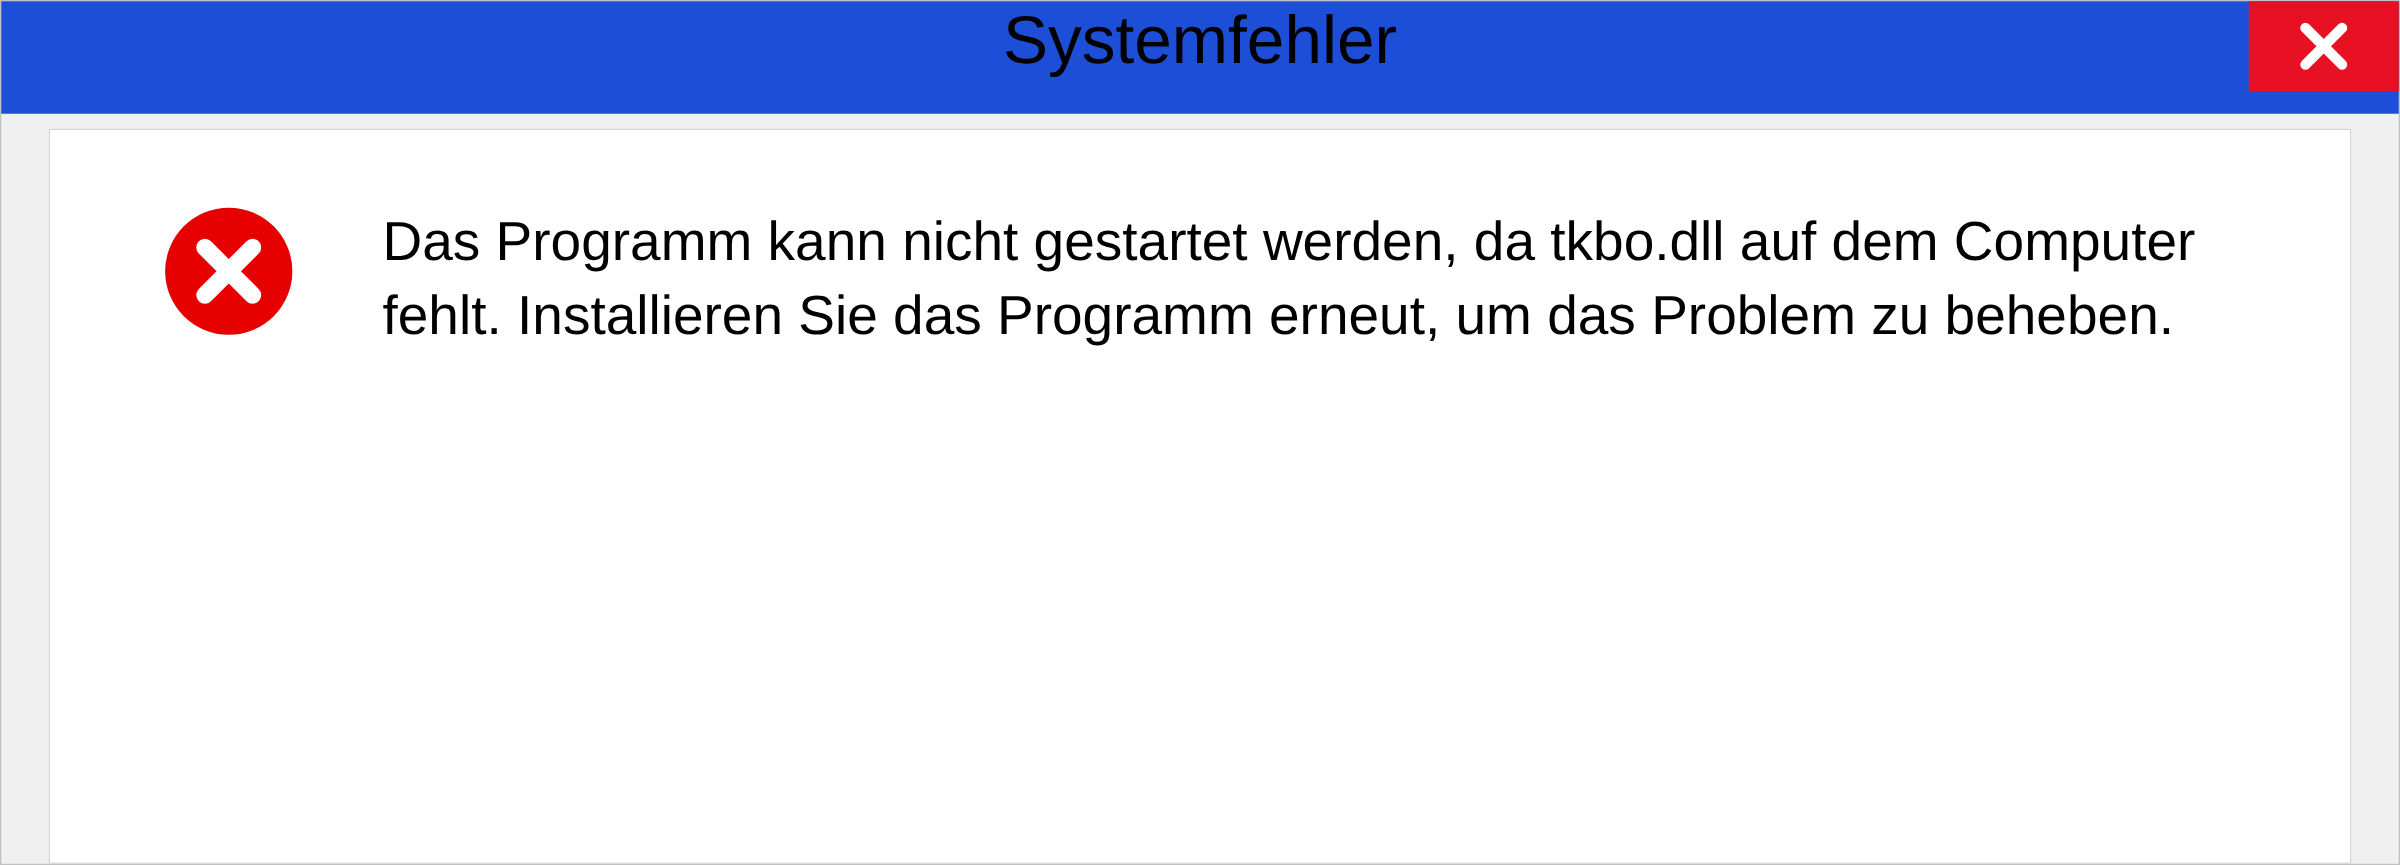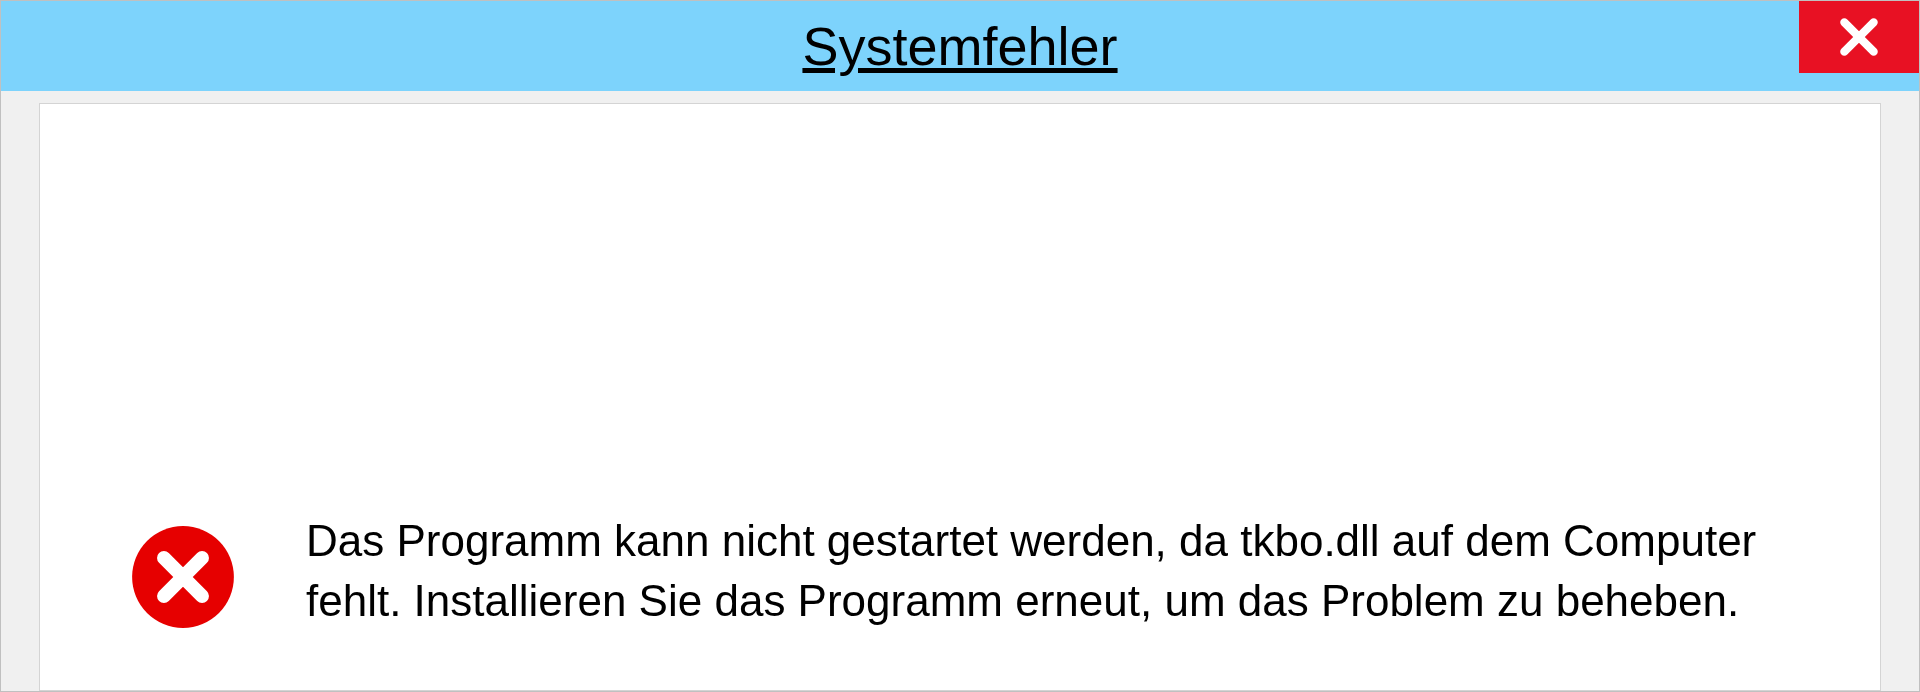--- a/index.html
+++ b/index.html
@@ -18,25 +18,23 @@
       width: 100%;
       height: 100%;
       background: #f0f0f0;
       border: 1px solid #c0c0c0;
       display: flex;
       flex-direction: column;
     }
     .titlebar {
       height: 90px;
       display: flex;
-      align-items: center;
       justify-content: center;
       position: relative;
-      background: #7dd3fc;
-      text-decoration: underline;
+      background: #1d4ed8;
     }
     .titlebar-title {
       font-size: 54px;
       font-weight: 400;
       color: #000000;
     }
     .close-button {
       position: absolute;
       right: 0;
       top: 0;
@@ -51,22 +49,22 @@
     .close-button svg {
       width: 44px;
       height: 44px;
     }
     .content-area {
       margin: 12px 38px 0 38px;
       background: #ffffff;
       border: 1px solid #d4d4d4;
       flex: 1;
       display: flex;
-      align-items: flex-end;
-      padding: 88px 60px 60px 90px;
+      align-items: flex-start;
+      padding: 60px 60px 60px 90px;
       gap: 70px;
     }
     .error-icon {
       width: 106px;
       height: 106px;
       flex-shrink: 0;
     }
     .error-icon svg {
       width: 100%;
       height: 100%;

